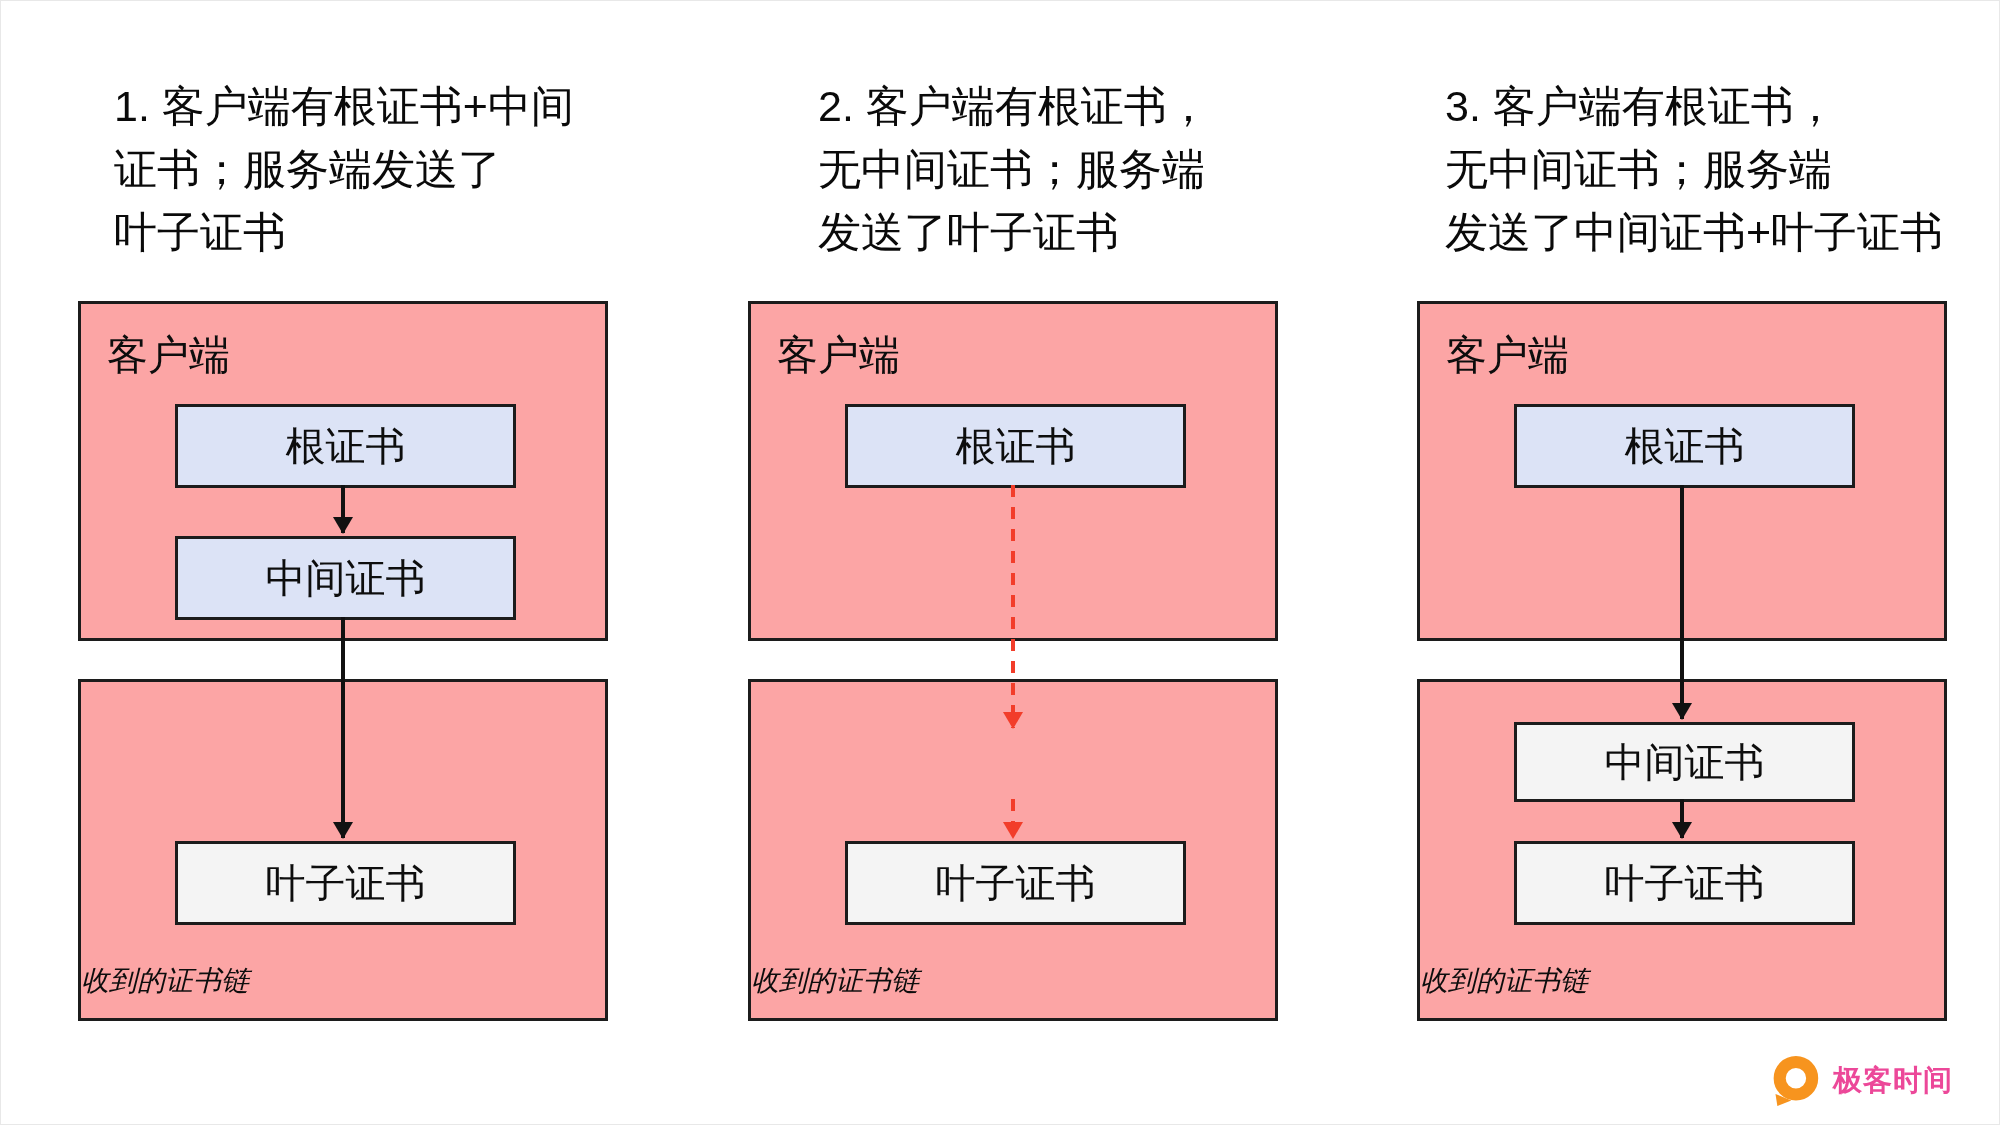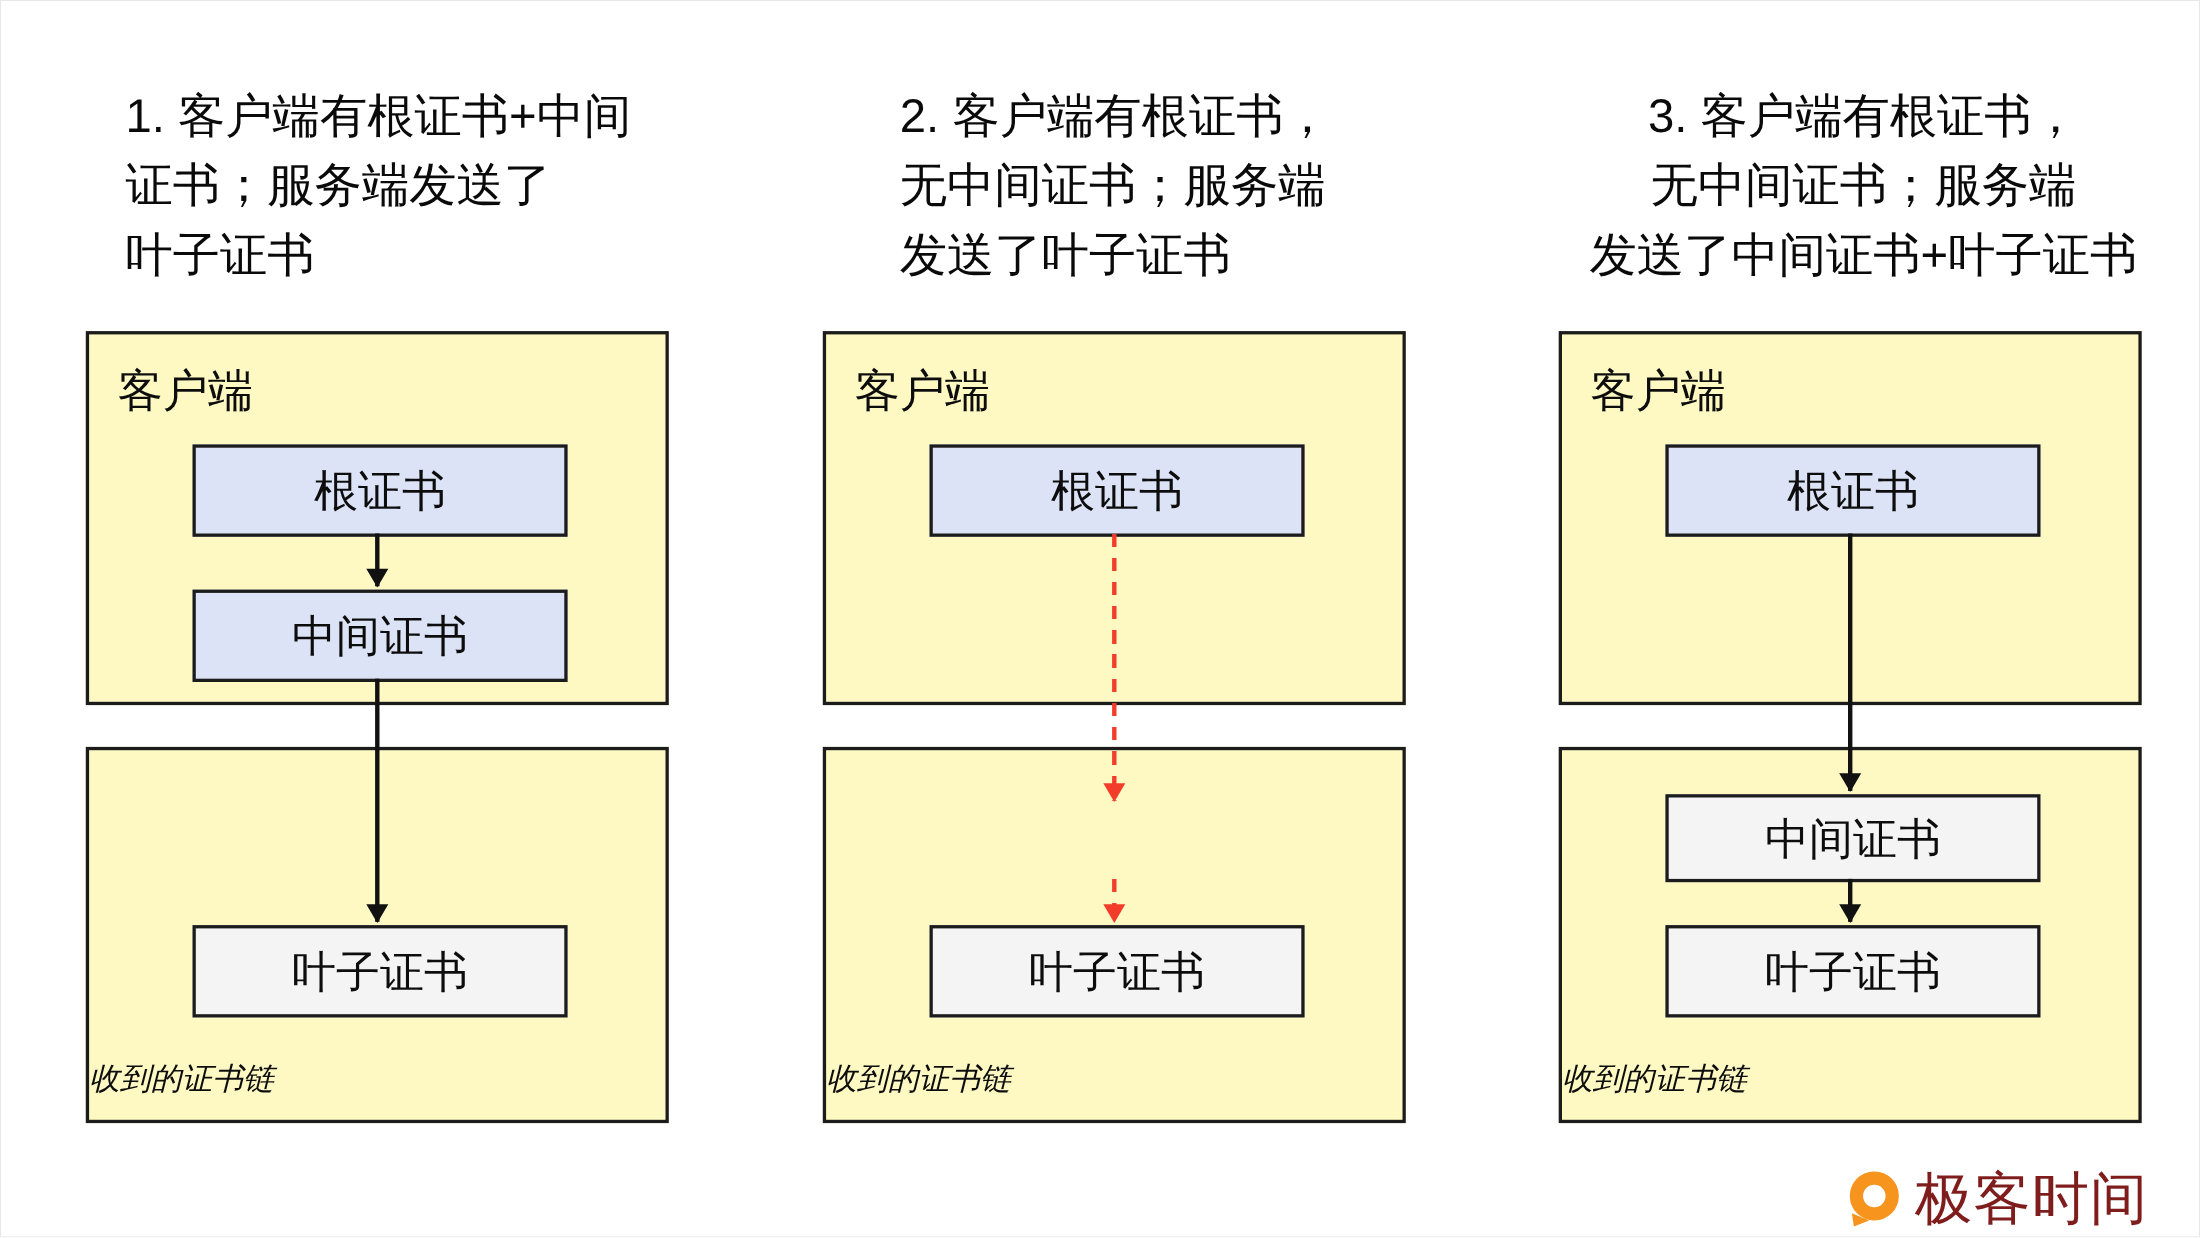--- a/index.html
+++ b/index.html
@@ -6,23 +6,23 @@
   html, body { background:#ffffff; }
   .canvas {
     position:relative; width:2000px; height:1125px; background:#fff;
     font-family:"Liberation Sans","DejaVu Sans",sans-serif; color:#0d0d0d;
     overflow:hidden; border:1px solid #e8e8e8;
   }
   .panel { position:absolute; top:0; width:530px; height:1125px; }
   .panel.p1 { left:77px; } .panel.p2 { left:747px;border-radius:29px; } .panel.p3 { left:1416px; }
 
   .caption { position:absolute; top:74px; font-size:43px; line-height:63px; white-space:pre-line; color:#0a0a0a; }
-  .p1 .caption { left:36px; } .p2 .caption { left:70px; } .p3 .caption { left:28px;text-align:center; }
+  .p1 .caption { left:36px; } .p2 .caption { left:70px; } .p3 .caption { left:28px; }
 
-  .outline-box { position:absolute; left:0; width:530px; border:3px solid #1c1c1c; background:#fef9c3; }
+  .outline-box { position:absolute; left:0; width:530px; border:3px solid #1c1c1c; background:#fca5a5; }
   .client-box { top:300px; height:340px; }
   .chain-box  { top:678px; height:342px; }
   .box-label  { position:absolute; left:26px; top:24px; font-size:41px; }
   .chain-label{ position:absolute; bottom:18px; left:0; width:100%; text-align:left; font-size:28px;font-style:italic; }
 
   .cert {
     position:absolute; left:94px; width:341px; height:84px;
     border:3px solid #1c1c1c; display:flex; align-items:center; justify-content:center;
     font-size:40px;
     text-align:right;
@@ -53,21 +53,21 @@
   .p3 .a2 { top:798px; height:39px; }
 
   .missing-label {
     position:absolute; top:736px; left:0; width:100%; text-align:center;
     font-size:42px; color:var(--missing-red,#f23d2a);
   }
 
   .logo { position:absolute; right:46px; top:1054px; display:flex; align-items:center; gap:12px; }
   .logo-icon circle { stroke:var(--logo-orange,#f7941e); }
   .logo-icon path   { fill:var(--logo-orange,#f7941e); }
-  .logo-text { font-size:52px; font-weight:400; color:#7f1d1d; letter-spacing:1px; }
+  .logo-text { font-size:29px; font-weight:700; color:#ec4899; letter-spacing:1px; }
 </style>
 </head>
 <body>
 
 <div class="canvas">
 
   <section class="panel p1">
     <div class="caption">1. 客户端有根证书+中间
 证书；服务端发送了
 叶子证书</div>

